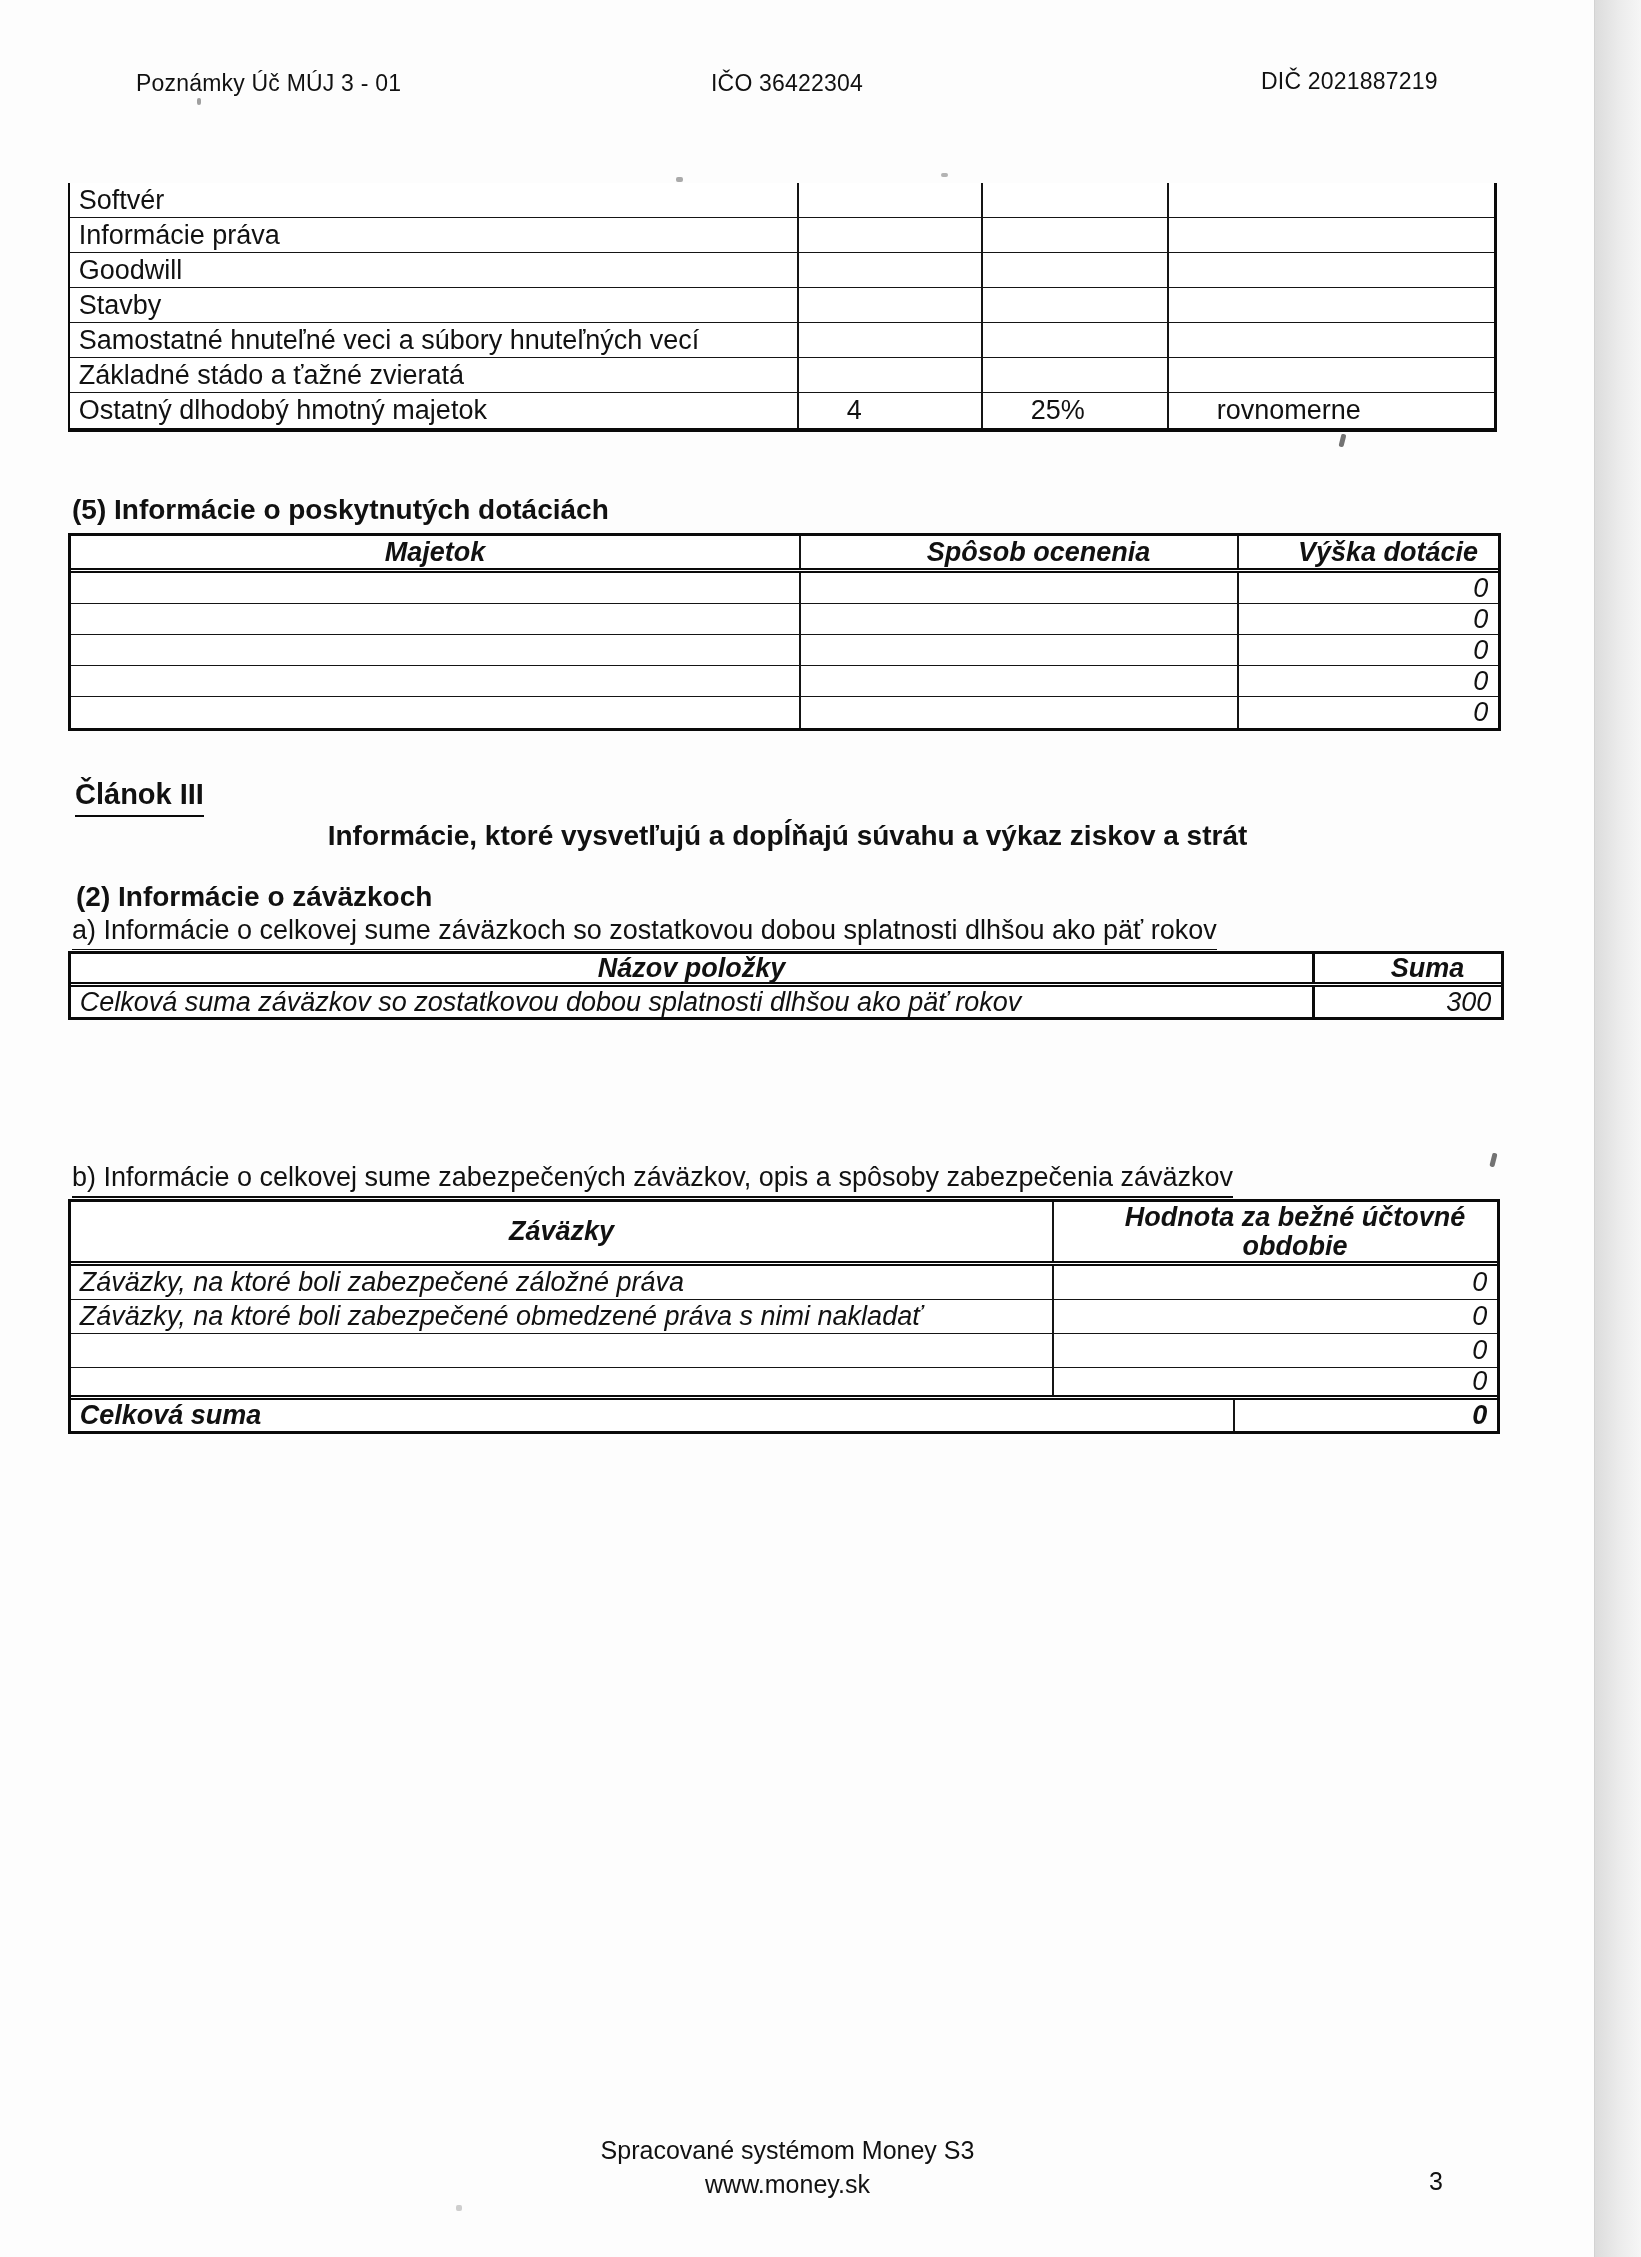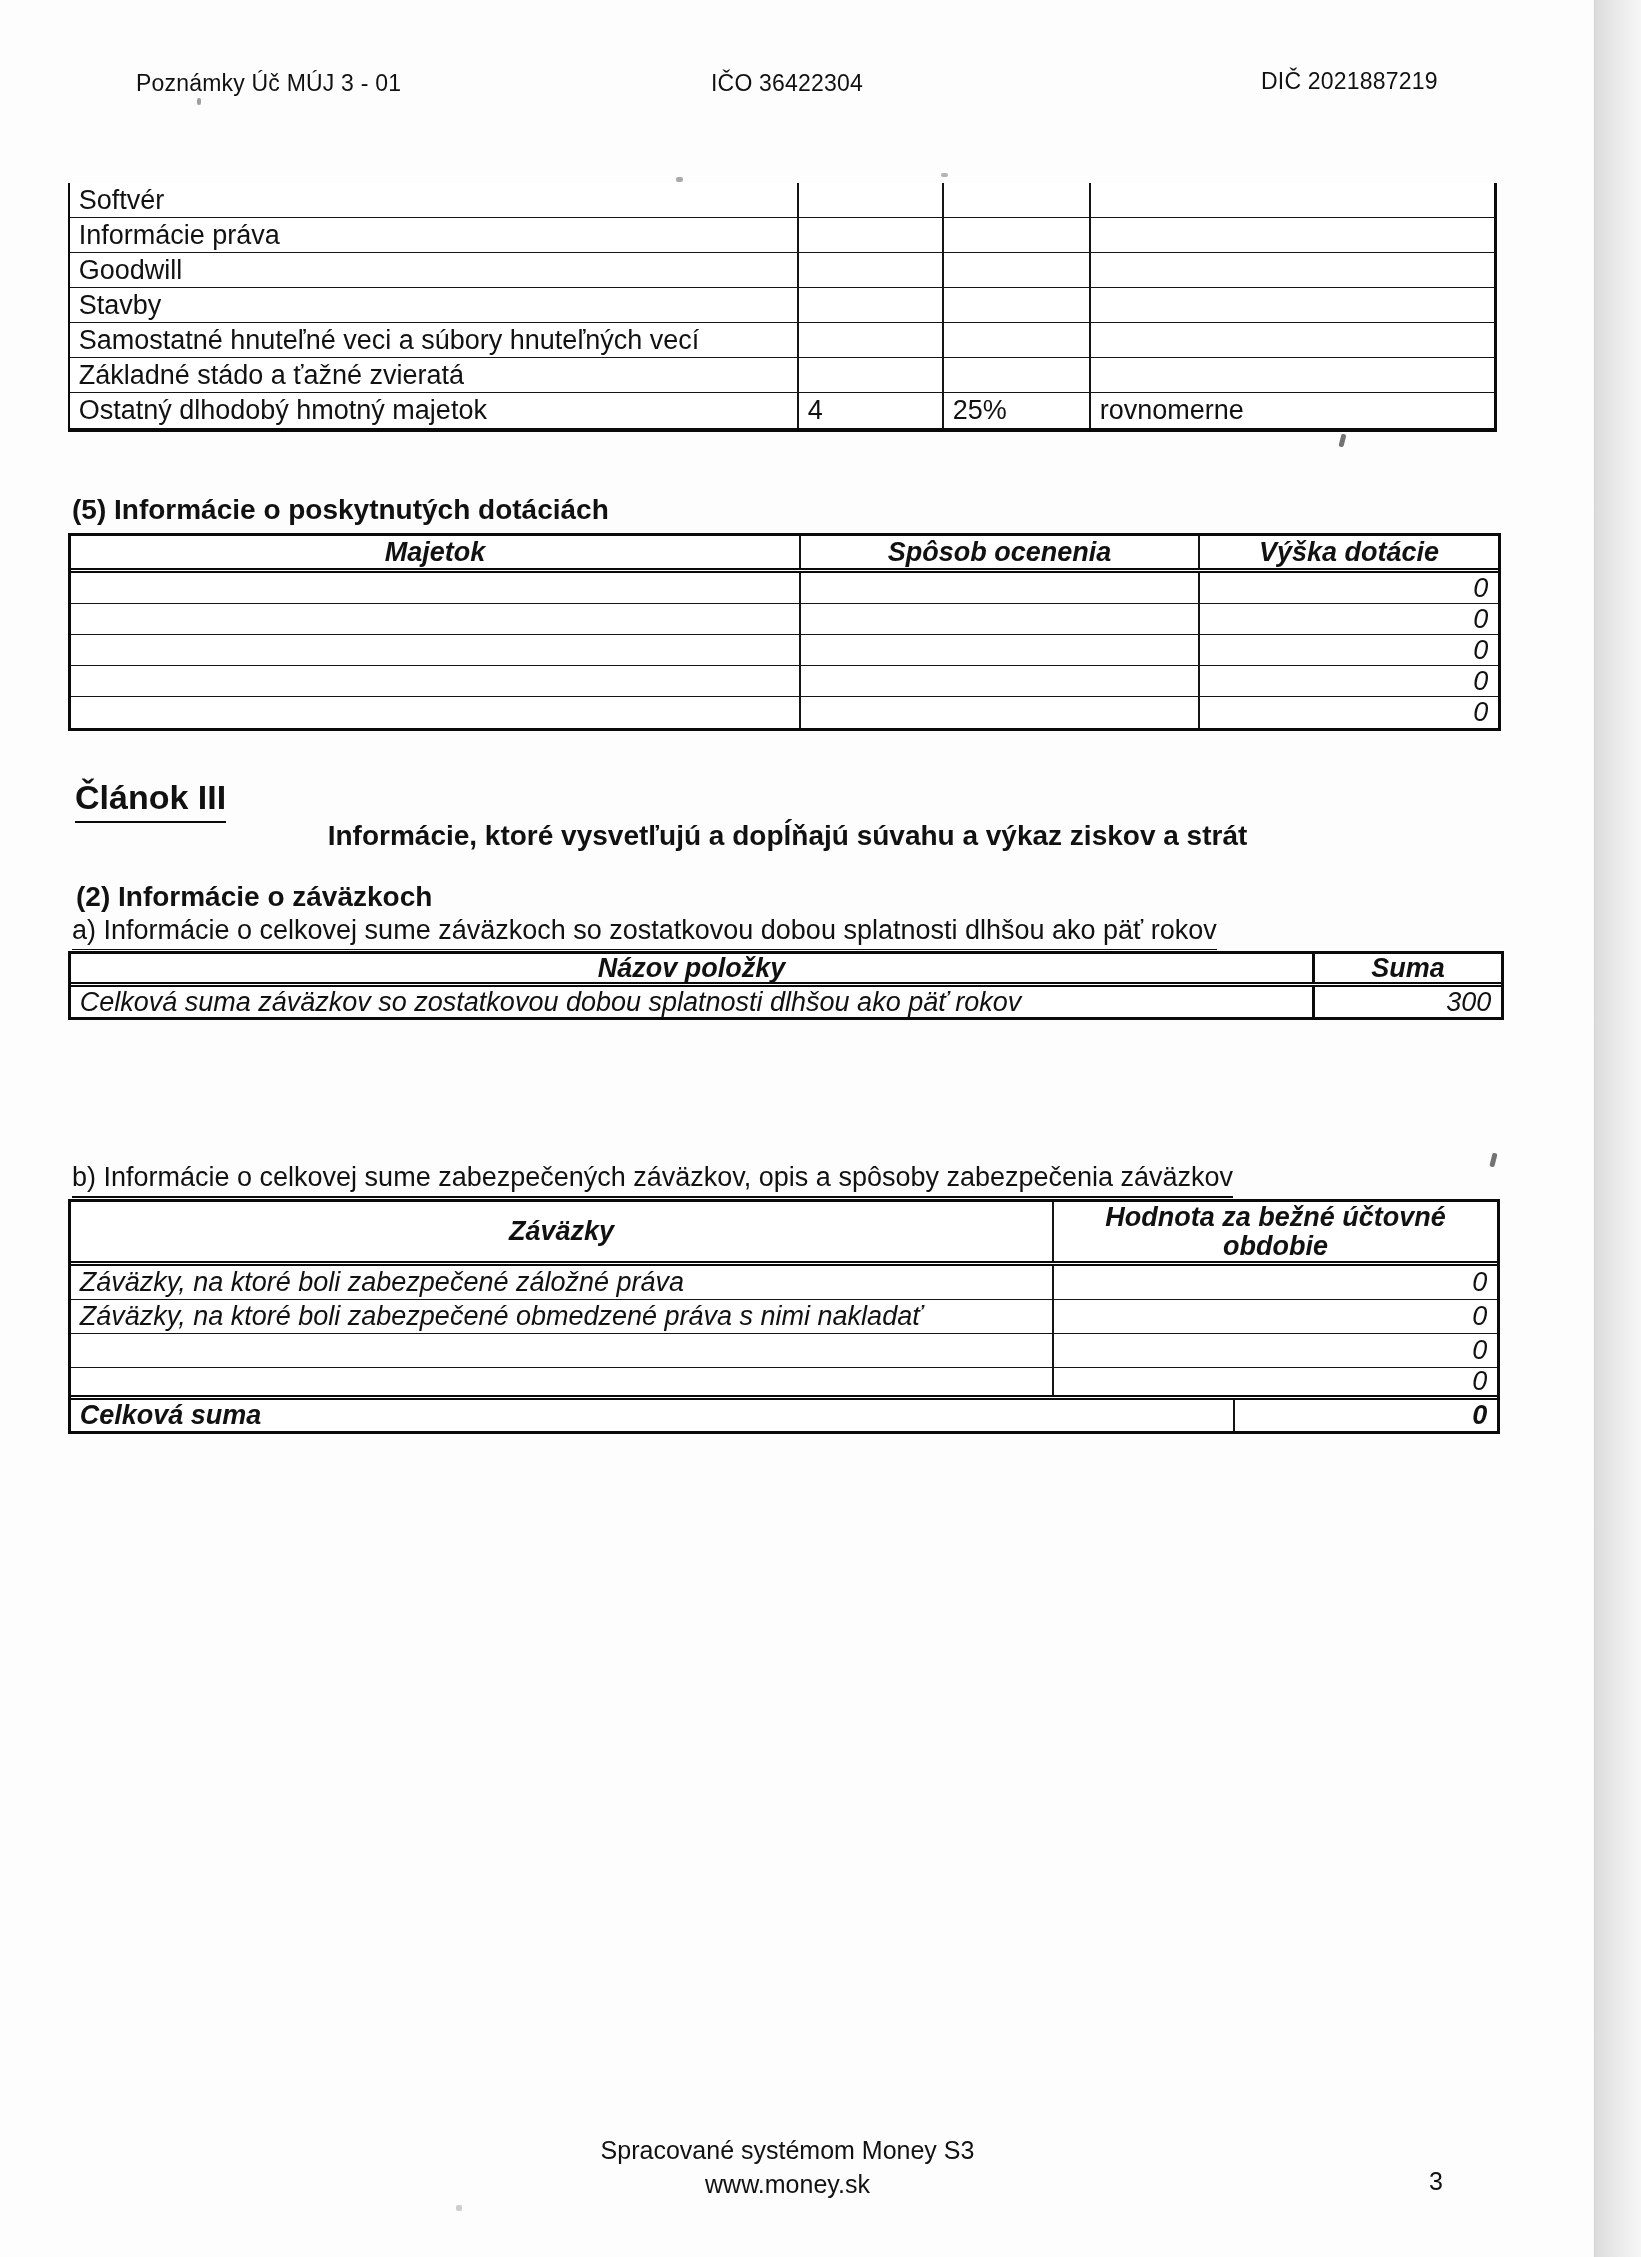--- a/index.html
+++ b/index.html
@@ -7,21 +7,21 @@
     width:1641px;height:2257px;position:relative;
     background:#fdfdfd;color:#111;
     font-family:"Liberation Sans", sans-serif;
     overflow:hidden;
   }
   .abs{position:absolute;}
   .small-hdr{font-size:23px;letter-spacing:0.2px;}
   .sec-title{font-size:28px;font-weight:bold;}
   .caption{font-size:27px;border-bottom:2.9px solid #0a0a0a;padding-bottom:2.9px;display:inline-block;}
   .tbl{position:absolute;box-sizing:border-box;border:3.9px solid #0a0a0a;background:#fff;font-style:italic;}
-  .row{display:flex;box-sizing:border-box;}
+  .row{display:flex;box-sizing:border-box;gap:39px;}
   .row.sep{border-bottom:1.9px solid #151515;}
   .row.dbl{border-bottom:5.8px double #0a0a0a;}
   .cell{
     box-sizing:border-box;display:flex;align-items:center;
     padding:0 8.7px;font-size:27px;line-height:1.05;
     overflow:hidden;white-space:nowrap;
   }
   .cell.rb2{border-right:2.9px solid #151515;}
   .cell.rb4{border-right:3.9px solid #0a0a0a;}
   .cell.hd{justify-content:center;font-weight:bold;text-align:center;white-space:normal;}
@@ -130,21 +130,21 @@
     <div class="cell num" style="flex:1;">0</div>
   </div>
   <div class="row" style="height:31px;">
     <div class="cell rb2" style="width:730px;"></div>
     <div class="cell rb2" style="width:399px;"></div>
     <div class="cell num" style="flex:1;">0</div>
   </div>
 </div>
 
 <div class="abs" style="left:75px;top:778px;">
-  <span class="sec-title underline-strong" style="font-size:34px;">Článok III</span>
+  <span class="sec-title underline-strong" style="font-size:29px;">Článok III</span>
 </div>
 <div class="center-wrap" style="top:820px;">
   <span class="sec-title">Informácie, ktoré vysvetľujú a dopĺňajú súvahu a výkaz ziskov a strát</span>
 </div>
 
 <div class="abs sec-title" style="left:76px;top:881px;">(2) Informácie o záväzkoch</div>
 <div class="abs" style="left:72px;top:915px;">
   <span class="caption" style="border-bottom-width:1.9px;">a) Informácie o celkovej sume záväzkoch so zostatkovou dobou splatnosti dlhšou ako päť rokov</span>
 </div>
 

